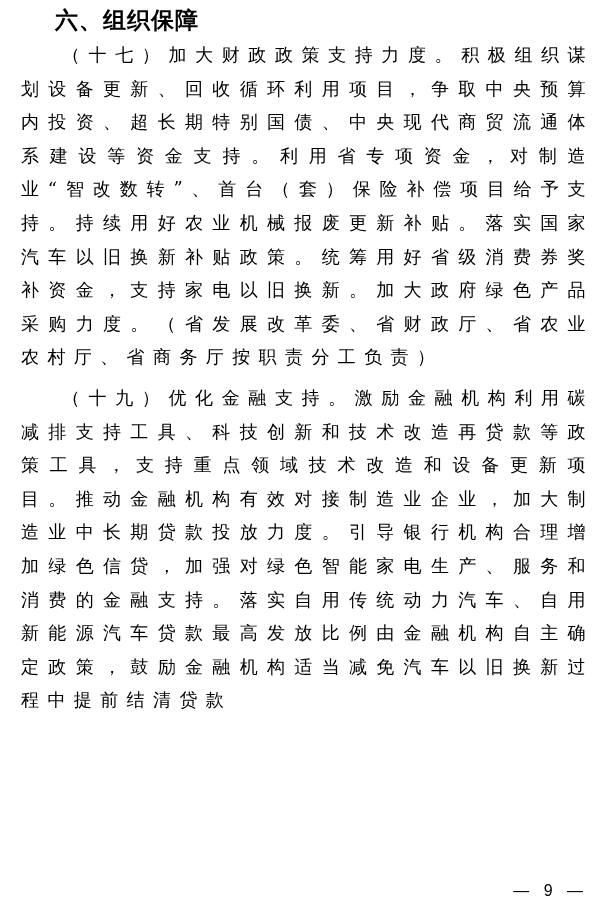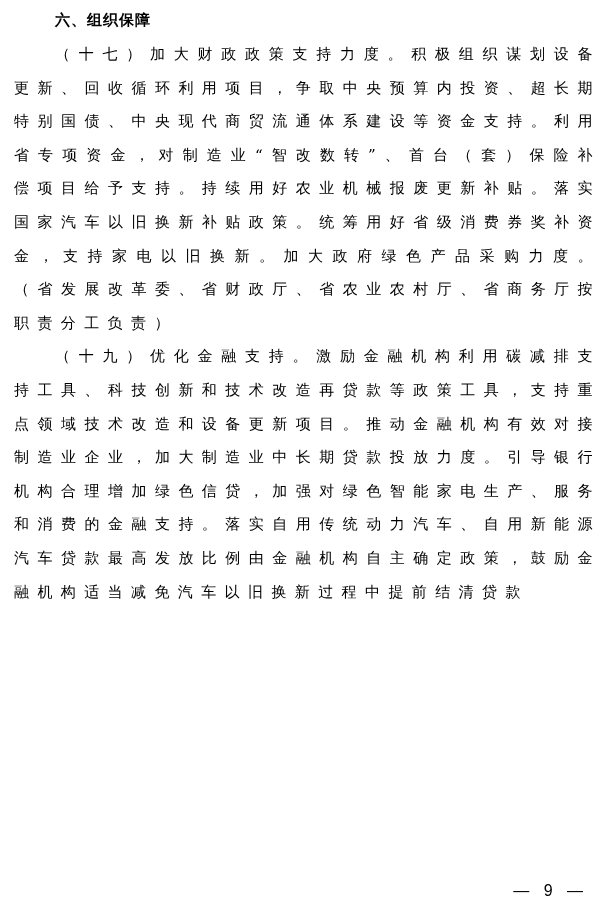--- a/index.html
+++ b/index.html
@@ -17,30 +17,30 @@
     }
     .page {
       position: absolute;
       left: 14px;
       top: 4px;
       width: 587px;
     }
     .heading {
       font-family: "DejaVu Sans", "Liberation Sans", sans-serif;
       font-weight: bold;
-      font-size: 15px;
+      font-size: 23px;
       line-height: 32px;
       height: 32px;
       margin: 0 0 2px 41px;
       letter-spacing: 1px;
     }
     .para {
-      font-size: 15px;
+      font-size: 18px;
       line-height: 33.6px;
-      margin: 0;
+      margin: 7px;
       text-align: justify;
       text-align-last: left;
       text-indent: 41px;
       letter-spacing: 8.4px;
       word-break: break-all;
     }
     .para.first { margin-top: 0; }
     .page-number {
       position: absolute;
       right: 28px;

